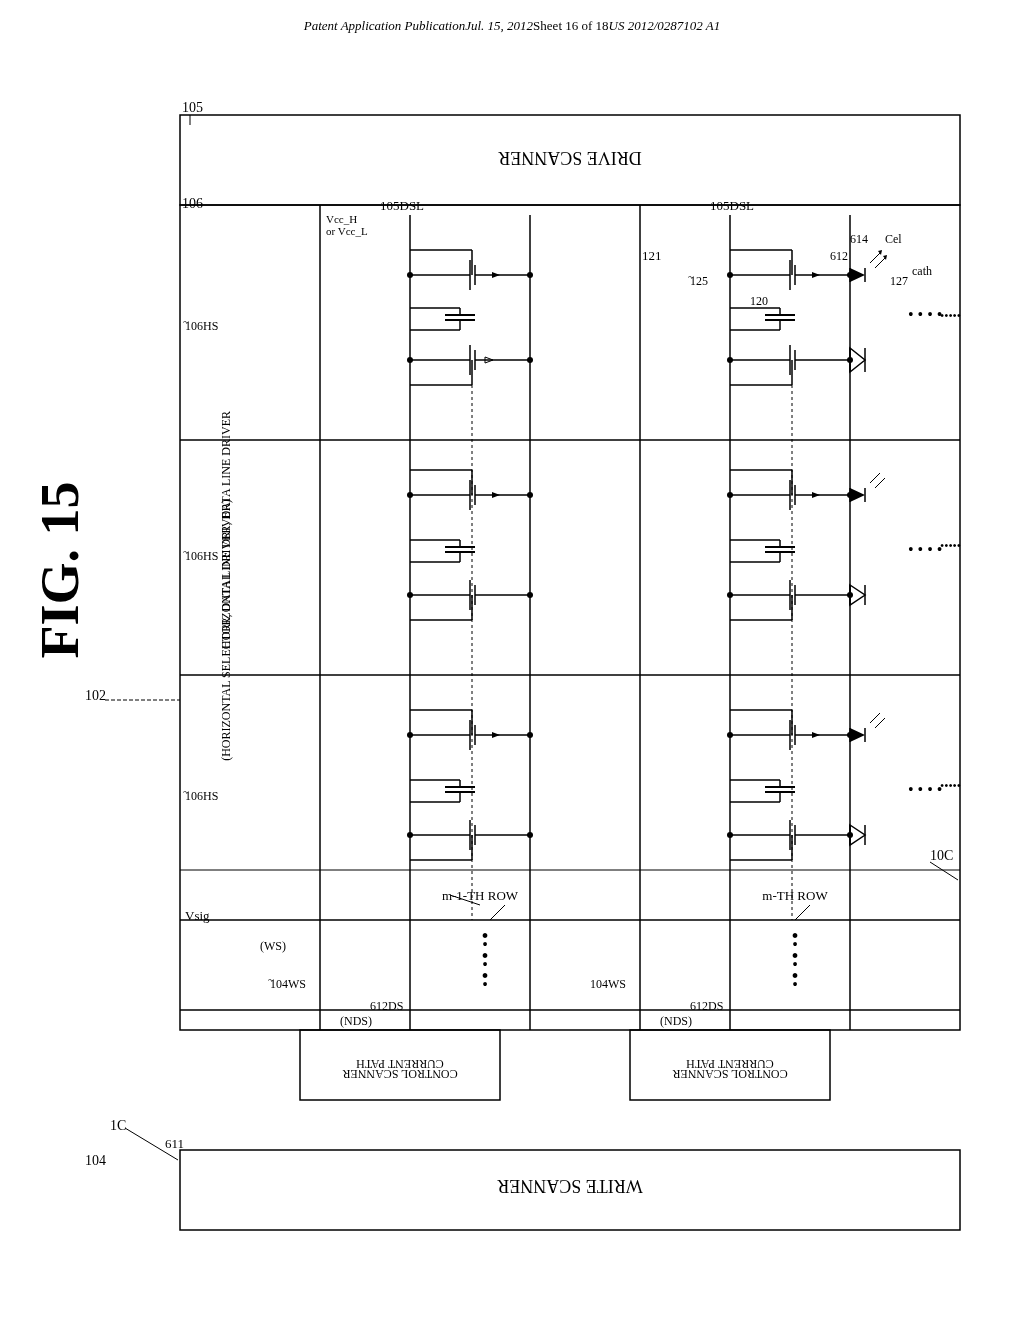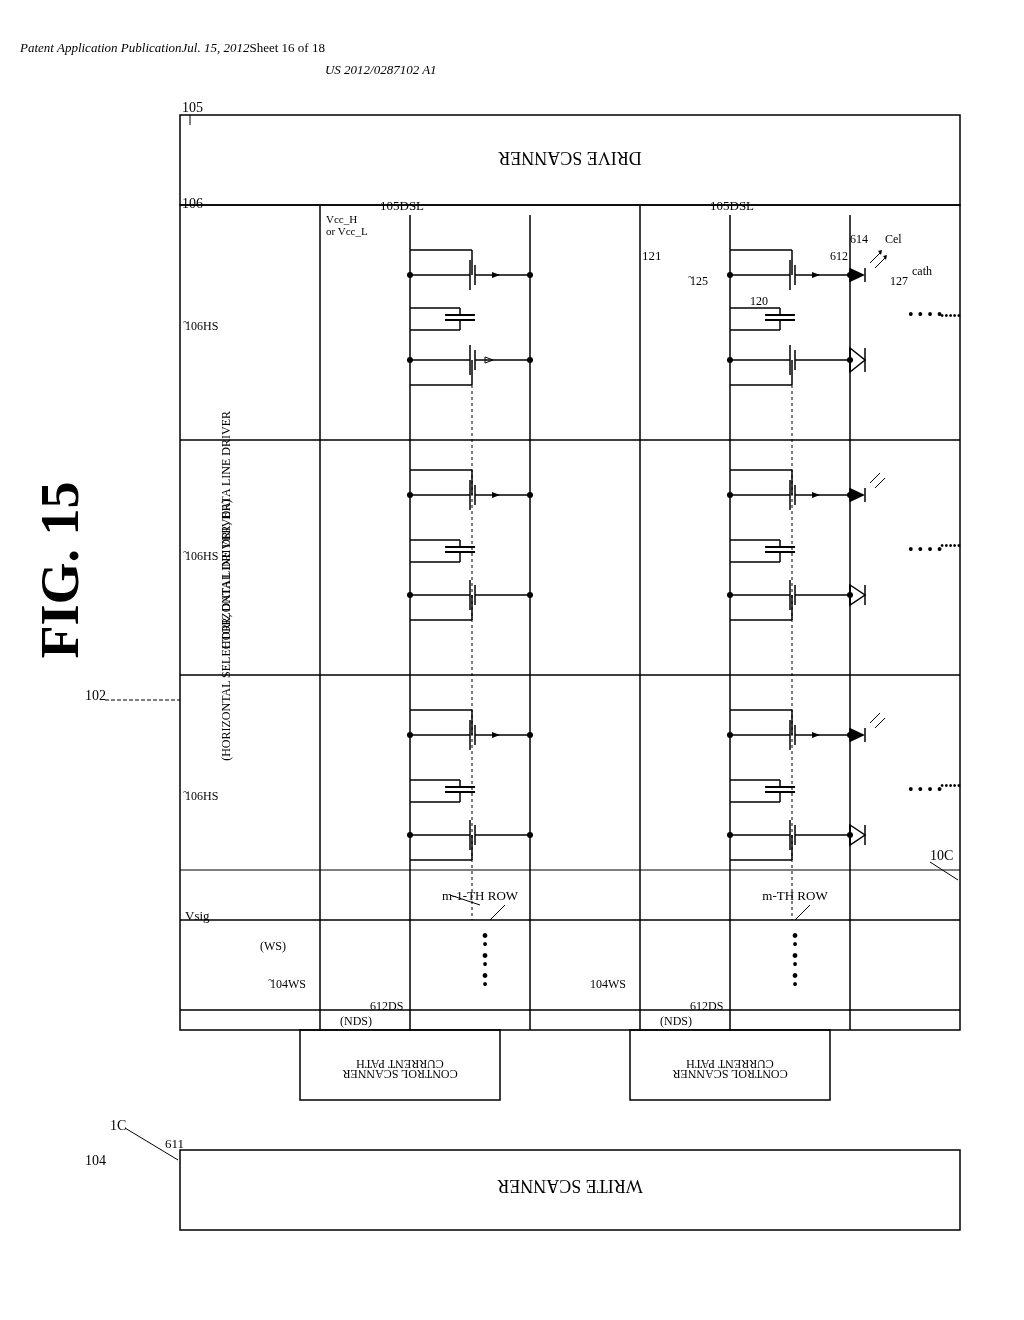--- a/index.html
+++ b/index.html
@@ -12,28 +12,28 @@
       position: relative;
     }
 
     
     .header {
       position: absolute;
       top: 18px;
       left: 0;
       right: 0;
       display: flex;
-      justify-content: flex-start;
+      justify-content: center;
       align-items: center;
-      padding: 0 20px;
+      padding: 0 40px;
       font-size: 13px;
     }
     .header-left { font-style: italic; }
     .header-center { font-style: italic; }
-    .header-right { font-style: italic; margin-top: 44px; }
+    .header-right { font-style: italic; }
 
     
     .diagram-svg {
       position: absolute;
       top: 50px;
       left: 30px;
       width: 960px;
       height: 1230px;
     }
 

